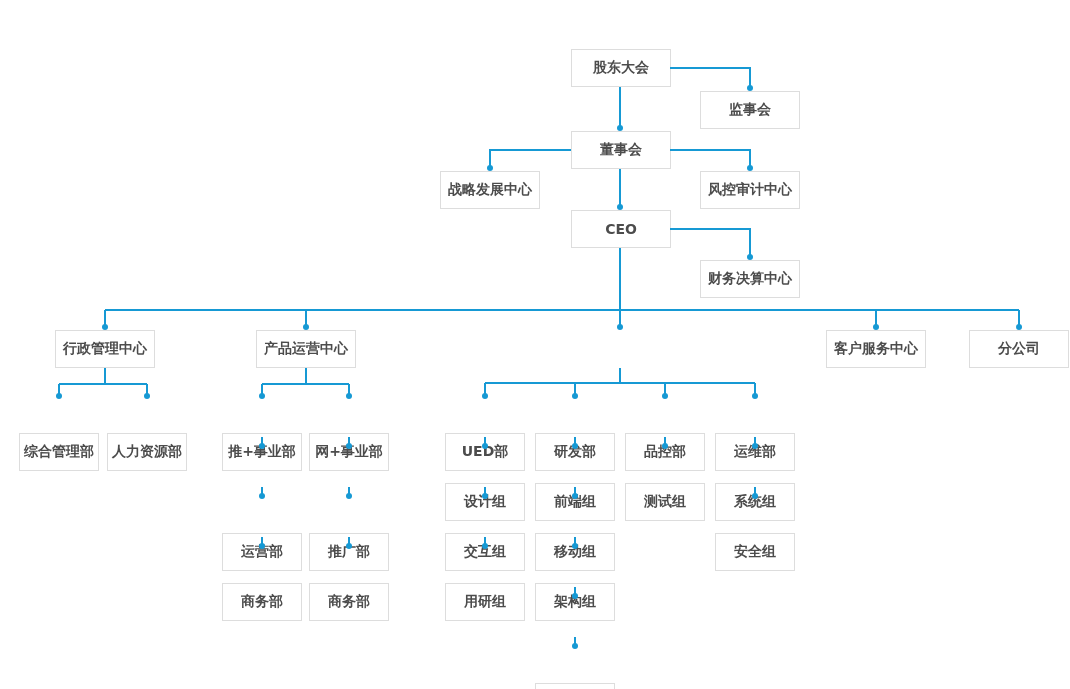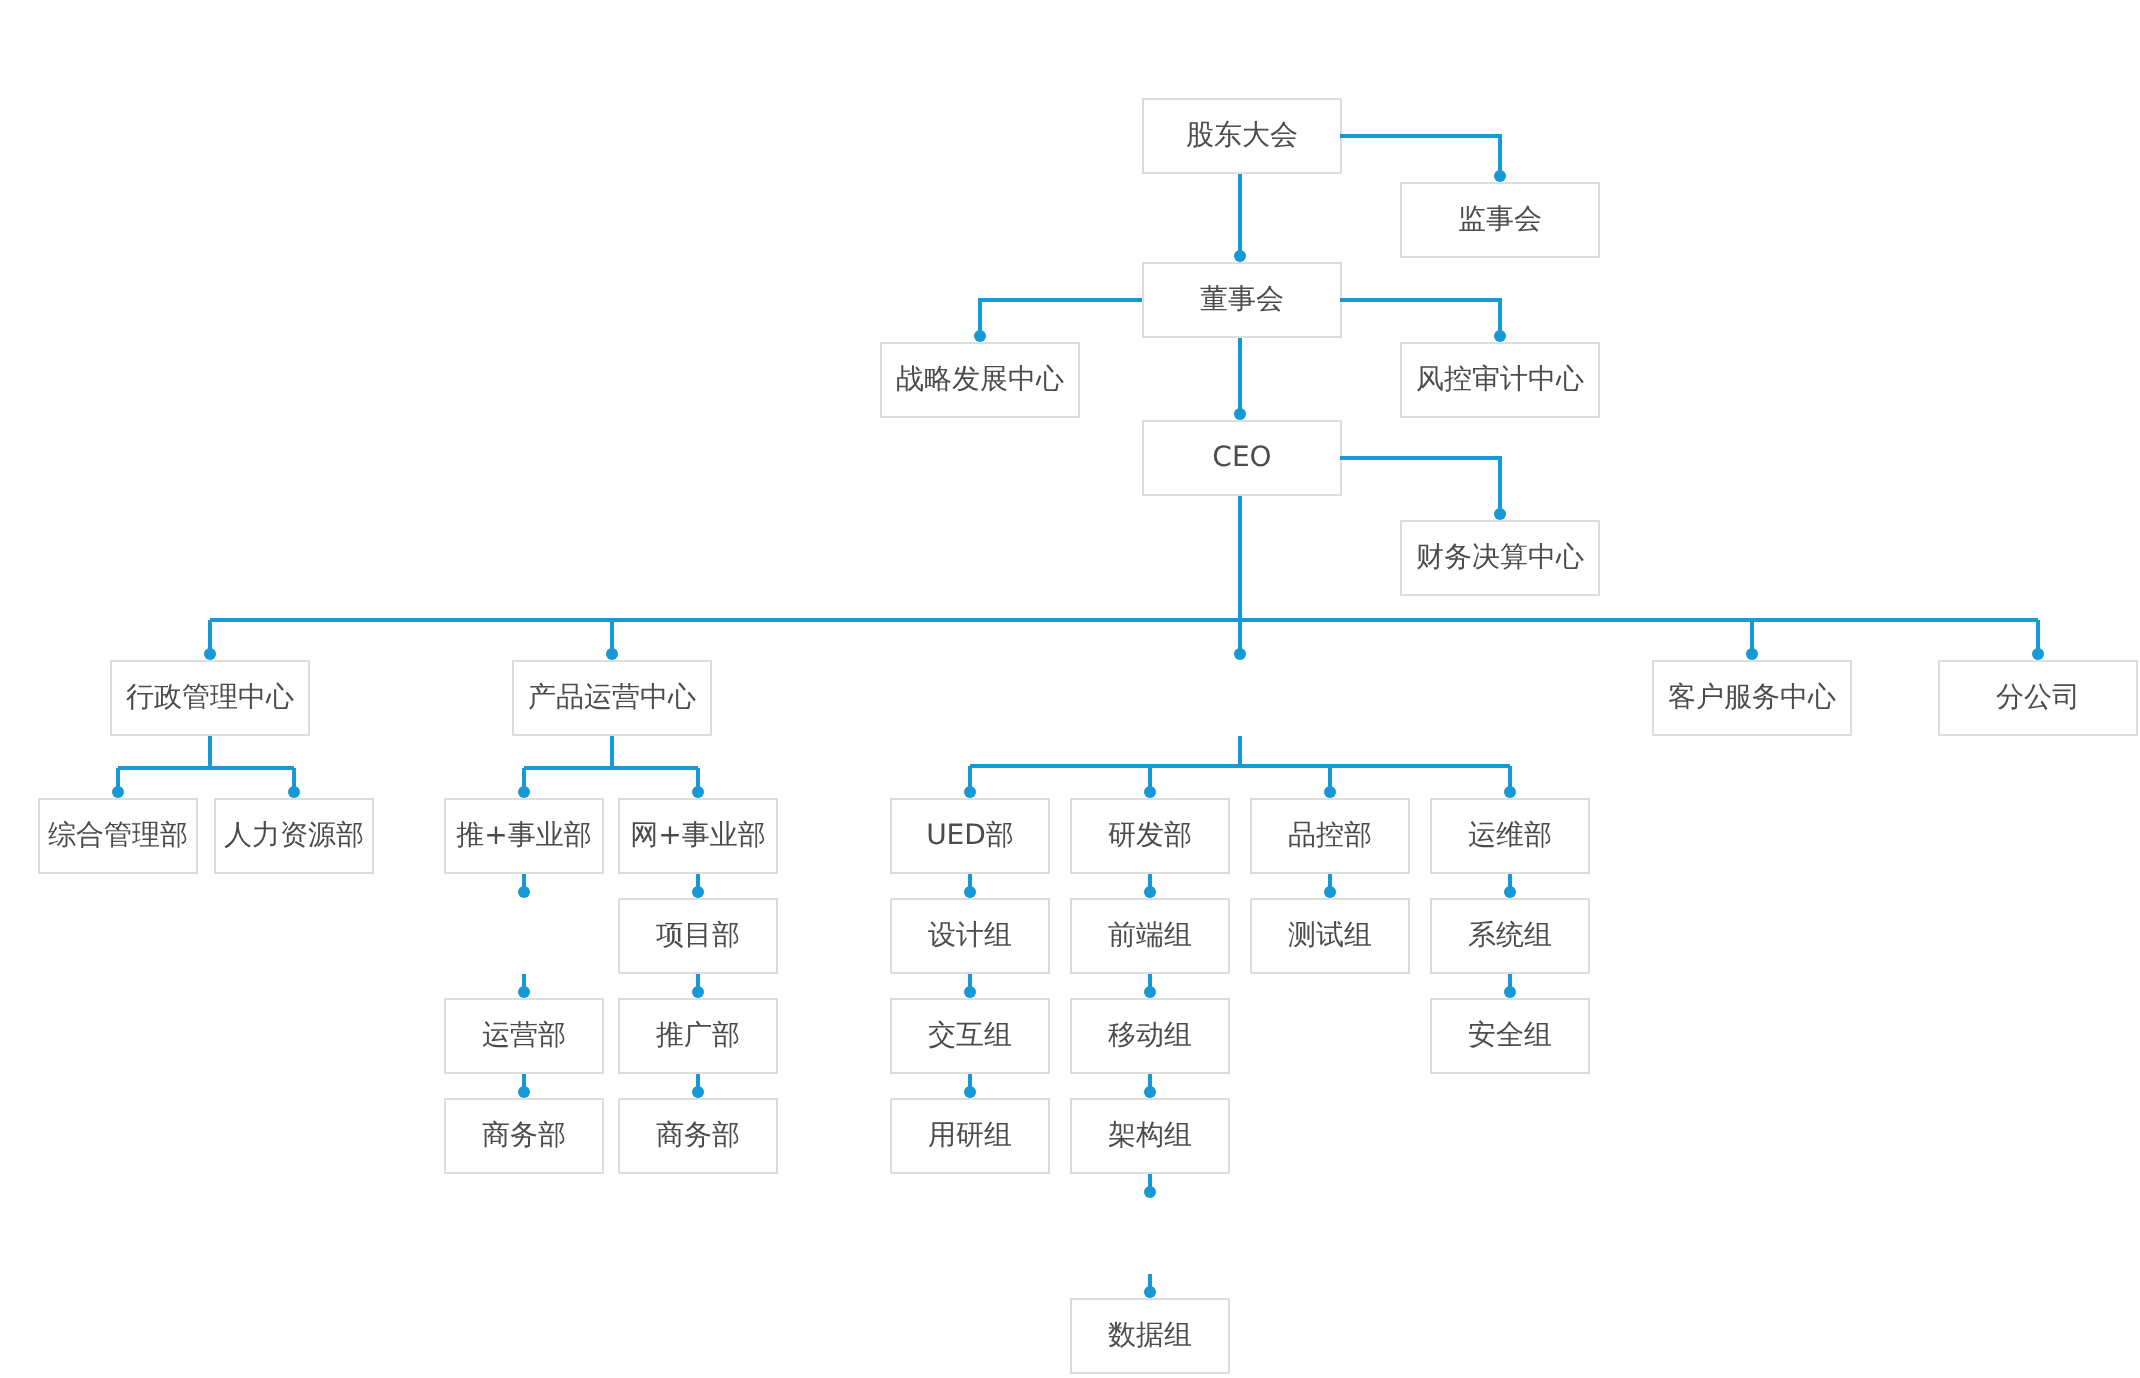--- a/index.html
+++ b/index.html
@@ -1,27 +1,28 @@
 <!DOCTYPE html>
 <html><head>
 <meta charset="utf-8">
 <style>
   html,body{margin:0;padding:0;background:#fff;}
   .canvas{
     position:relative;width:1070px;height:689px;background:#fff;overflow:hidden;
     font-family:"DejaVu Sans","Liberation Sans",sans-serif;
+    font-weight:bold;
   }
   .wires{position:absolute;left:0;top:0;z-index:2;pointer-events:none;}
   .node{
     position:absolute;z-index:1;box-sizing:border-box;
     width:100px;height:38px;background:#fff;border:1px solid #ddd;
     display:flex;align-items:center;justify-content:center;
     font-size:14px;color:#4c4c4c;white-space:nowrap;cursor:default;
   }
-  .sm{width:80px;}
+  .sm{width:80px;margin-top:34px;}
   .n-shareholders{left:571px;top:49px}
   .n-supervisory{left:700px;top:91px}
   .n-board{left:571px;top:131px}
   .n-strategy{left:440px;top:171px}
   .n-risk{left:700px;top:171px}
   .n-ceo{left:571px;top:210px}
   .n-finance{left:700px;top:260px}
   .n-admin{left:55px;top:330px}
   .n-ops{left:256px;top:330px}
   .n-tech{left:570px;top:330px}
@@ -130,21 +131,20 @@
   <div class="node n-service">客户服务中心</div>
   <div class="node n-branch">分公司</div>
 
   <div class="node sm n-admin-general">综合管理部</div>
   <div class="node sm n-admin-hr">人力资源部</div>
 
   <div class="node sm n-ops-tui">推+事业部</div>
   <div class="node sm n-ops-wang">网+事业部</div>
   <div class="node sm n-tui-operation">运营部</div>
   <div class="node sm n-tui-business">商务部</div>
-  <div class="node sm n-wang-project">项目部</div>
   <div class="node sm n-wang-promotion">推广部</div>
   <div class="node sm n-wang-business">商务部</div>
 
   <div class="node sm n-ued">UED部</div>
   <div class="node sm n-rd">研发部</div>
   <div class="node sm n-qc">品控部</div>
   <div class="node sm n-devops">运维部</div>
 
   <div class="node sm n-ued-design">设计组</div>
   <div class="node sm n-ued-interaction">交互组</div>

